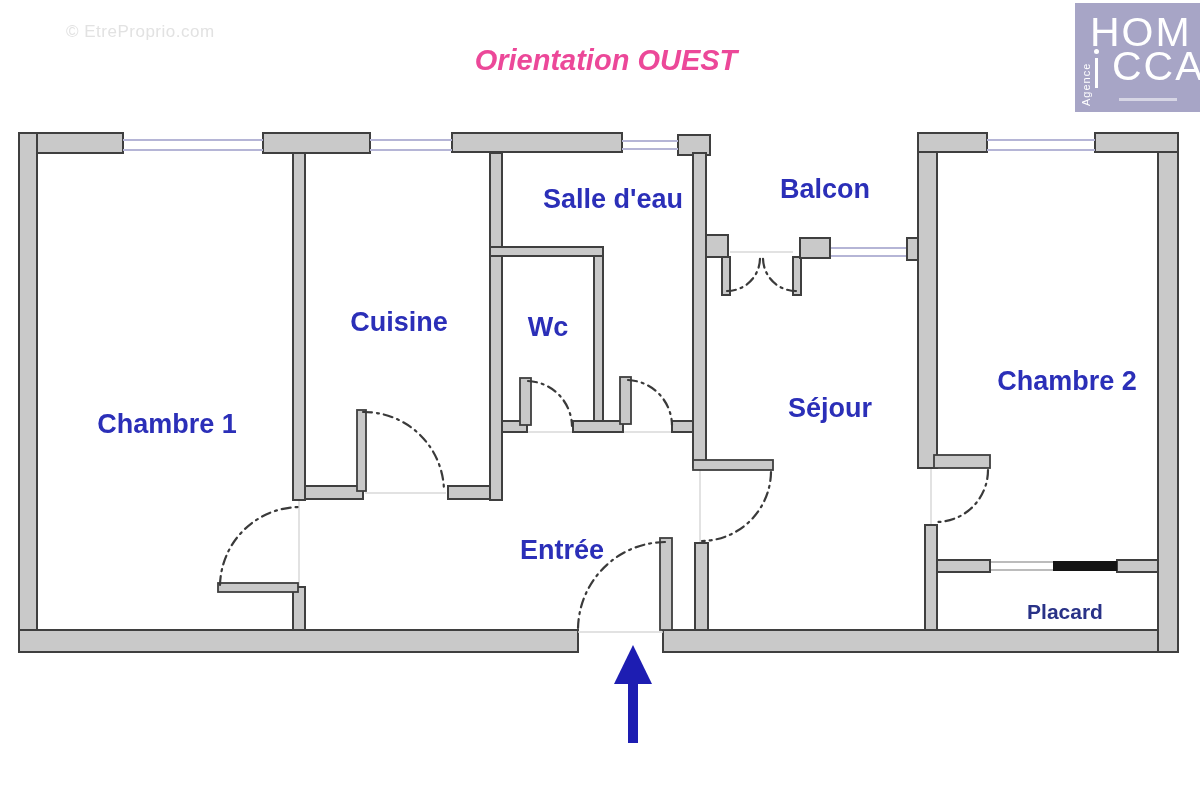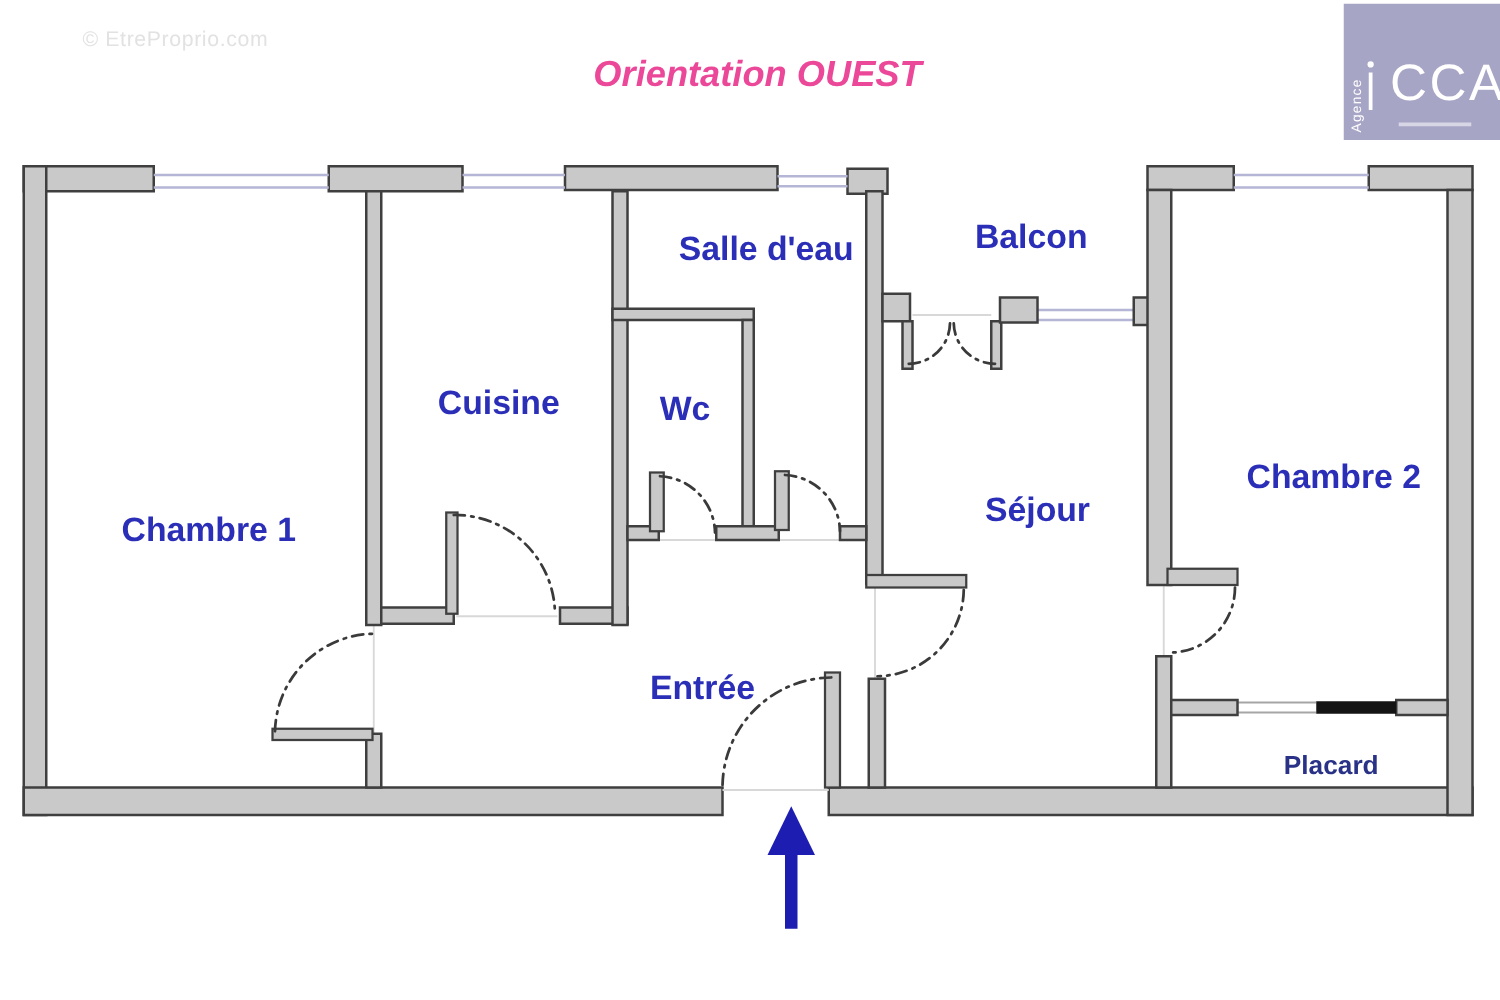--- a/index.html
+++ b/index.html
@@ -37,20 +37,21 @@
 </style>
 </head>
 <body>
 
 <div class="stage">
 
   <div class="watermark">© EtreProprio.com</div>
   <div class="title">Orientation OUEST</div>
 
   <div class="logo">
+    <div class="logo-line1">HOM</div>
     <div class="logo-line2">CCA</div>
     <div class="logo-ibar"></div>
     <div class="logo-idot"></div>
     <div class="logo-side">Agence</div>
     <div class="logo-tagline"></div>
   </div>
 
   <svg class="plan" width="1200" height="800" viewBox="0 0 1200 800">
 
     <g>

